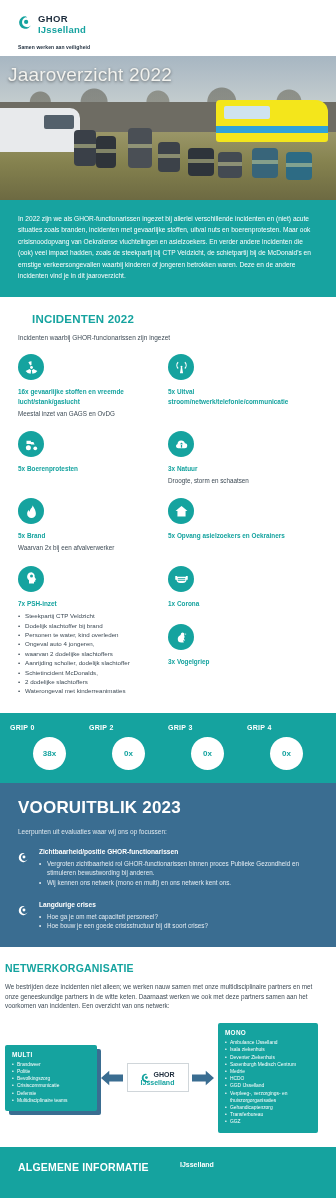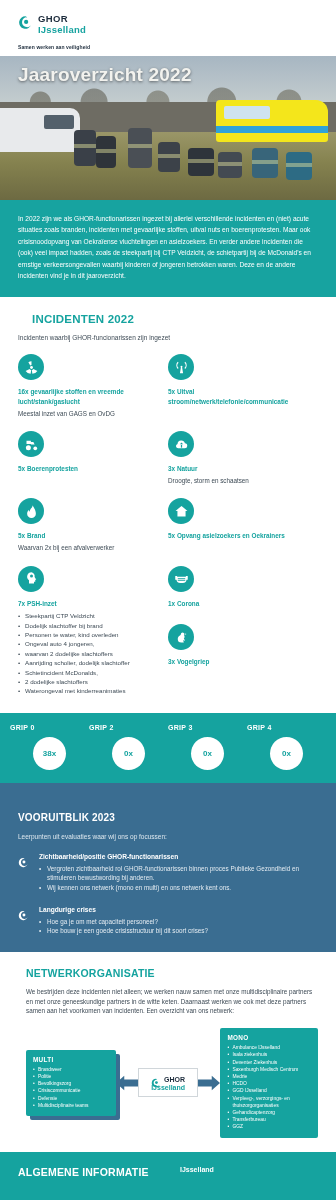--- a/index.html
+++ b/index.html
@@ -57,22 +57,22 @@
   .ff1 { left: 74px; top: 74px; width: 22px; height: 36px; background: #3a4048; }
   .ff2 { left: 96px; top: 80px; width: 20px; height: 32px; background: #2f343a; }
   .ff3 { left: 128px; top: 72px; width: 24px; height: 40px; background: #4a4f55; }
   .ff4 { left: 158px; top: 86px; width: 22px; height: 30px; background: #3c4249; }
   .ff5 { left: 188px; top: 92px; width: 26px; height: 28px; background: #2e343b; }
   .ff6 { left: 218px; top: 96px; width: 24px; height: 26px; background: #434a52; }
   .ff7 { left: 252px; top: 92px; width: 26px; height: 30px; background: #38657a; }
   .ff8 { left: 286px; top: 96px; width: 26px; height: 28px; background: #2d6b84; }
   .ff-stripe { position:absolute; left:0; right:0; top:40%; height:4px; background:rgba(230,230,160,.45); }
   .photo-overlay-title {
-    position: absolute; left: 18px; top: 8px; font-size: 19px; color: #f2f2ee;
-    font-weight: bold; letter-spacing: .2px; text-shadow: 0 1px 3px rgba(0,0,0,.5); text-align: center;
+    position: absolute; left: 8px; top: 8px; font-size: 19px; color: #f2f2ee;
+    font-weight: normal; letter-spacing: .2px; text-shadow: 0 1px 3px rgba(0,0,0,.5); text-align: center;
   }
 
   
   .intro { background: #17a3a0; color: #ffffff; padding: 13px 18px 16px 18px; }
   .intro p { font-size: 6.6px; line-height: 11.4px; }
 
   
   .section { padding: 16px 18px 0 18px; }
   .sec-title { font-size: 11.5px; font-weight: bold; color: #15a39f; letter-spacing: .2px; margin-left: 14px; }
   .sec-sub { font-size: 6.5px; color: #3d4a55; margin-top: 9px; }
@@ -95,32 +95,32 @@
   .grip-col { text-align: left; flex: 1; }
   .grip-name { font-size: 7px; font-weight: bold; color: #ffffff; letter-spacing: .3px; }
   .grip-circle {
     width: 33px; height: 33px; border-radius: 50%; background: #ffffff; margin: 6px auto 0;
     display: flex; align-items: center; justify-content: center;
     font-size: 8px; font-weight: bold; color: #15a39f;
   }
 
   
   .vooruit { background: #3a6d91; color: #ffffff; padding: 15px 18px 16px 18px; }
-  .vooruit h2 { font-size: 10px; font-weight: bold; letter-spacing: .2px; margin-top: 14px; }
+  .vooruit h2 { font-size: 17px; font-weight: bold; letter-spacing: .2px; }
   .vooruit .lead { font-size: 6.5px; margin-top: 10px; color: #dde7ee; }
   .look-block { display: flex; gap: 8px; margin-top: 13px; }
   .look-icon { width: 13px; flex: 0 0 13px; margin-top: 1px; }
   .look-icon svg { width: 11px; height: 11px; fill: #ffffff; }
   .look-head { font-size: 6.6px; font-weight: bold; }
   .look-list { list-style: none; margin-top: 4px; }
   .look-list li { font-size: 6.3px; line-height: 9.6px; padding-left: 8px; position: relative; color: #e4ecf2; }
   .look-list li:before { content: "\2022"; position: absolute; left: 0; }
 
   
-  .netwerk { padding: 15px 18px 0 26px; }
+  .netwerk { padding: 15px 18px 0 5px; }
   .netwerk h2 { font-size: 10.5px; font-weight: bold; color: #15a39f; letter-spacing: .2px; }
   .netwerk p.desc { font-size: 6.3px; color: #3d4a55; line-height: 9.8px; margin-top: 8px; }
   .diagram { display: flex; align-items: center; justify-content: space-between; margin-top: 12px; }
   .box { background: #15a39f; color: #ffffff; padding: 6px 7px 7px 7px; border-radius: 2px; }
   .box.multi { width: 92px; box-shadow: 4px 4px 0 #3a6d91; }
   .box.mono { width: 100px; }
   .box h3 { font-size: 6.4px; font-weight: bold; letter-spacing: .3px; margin-bottom: 3px; }
   .box ul { list-style: none; }
   .box li { font-size: 4.9px; line-height: 7.2px; padding-left: 5px; position: relative; }
   .box li:before { content: "\2022"; position: absolute; left: 0; }

